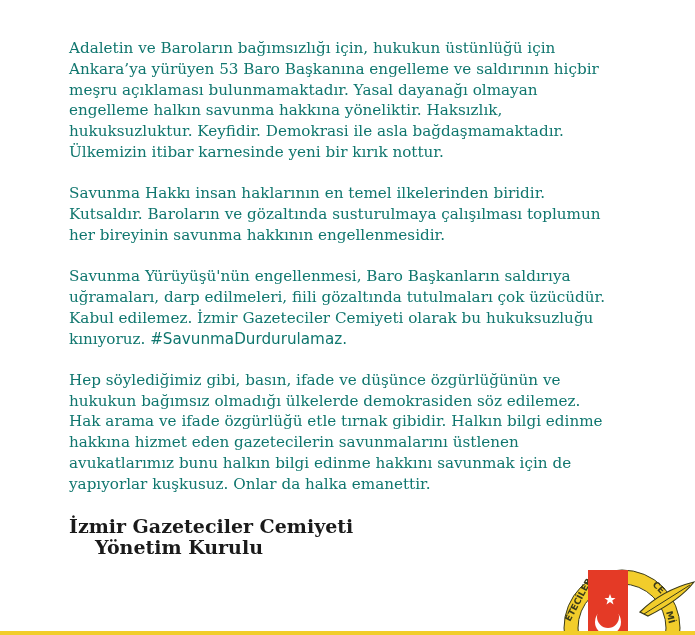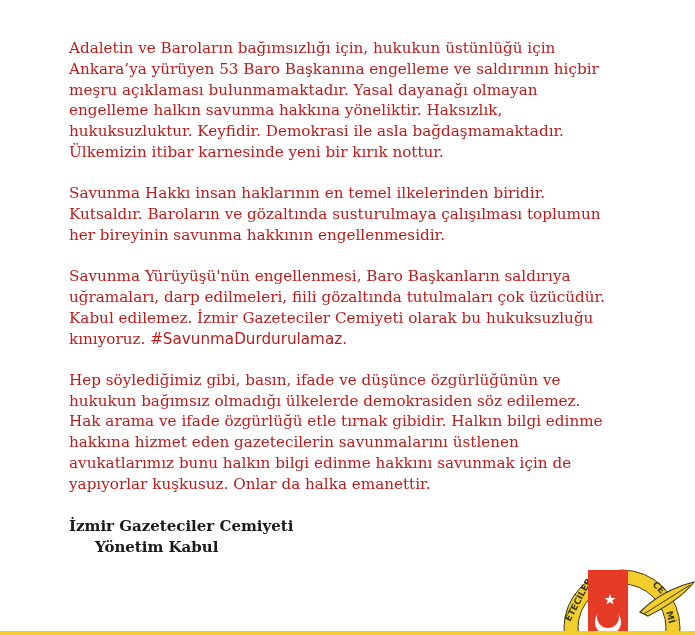--- a/index.html
+++ b/index.html
@@ -7,24 +7,24 @@
     width: 695px; height: 635px; overflow: hidden; position: relative;
     background: #ffffff; color: #222222;
     font-family: "DejaVu Serif", serif;
   }
   .doc { position: absolute; left: 69px; top: 38px; width: 600px; }
   .title {
     font-weight: bold; font-size: 15.5px; line-height: 20px; margin: 0 0 21px 0; color: #1a1a1a;
   }
   .para {
     font-size: 15.2px; line-height: 20.8px; margin: 0 0 20.5px 0; white-space: pre-line;
-    color: #b91c1c;
+    color: #0f766e;
   }
   .hashtag { font-family: "DejaVu Sans", sans-serif; }
-  .sig { font-weight: bold; font-size: 15px; line-height: 21px; color: #1a1a1a; margin-top: 21px; }
+  .sig { font-weight: bold; font-size: 19px; line-height: 21px; color: #1a1a1a; margin-top: 21px; }
   .sig .l2 { padding-left: 26px; display: block; }
   .sig .l1 { display: block; }
   .footer-line {
     position: absolute; left: 0; right: 0; top: 631px; height: 4px; background: #f2cd2b;
   }
   .logo { position: absolute; left: 552px; top: 560px; width: 143px; height: 75px; overflow: hidden; }
 </style>
 </head>
 <body>
 
@@ -43,21 +43,21 @@
 Kabul edilemez. İzmir Gazeteciler Cemiyeti olarak bu hukuksuzluğu
 kınıyoruz.  </span><span class="hashtag">#SavunmaDurdurulamaz.</span></p>
   <p class="para">Hep söylediğimiz gibi, basın, ifade ve düşünce özgürlüğünün ve
 hukukun bağımsız olmadığı ülkelerde demokrasiden söz edilemez.
 Hak arama ve ifade özgürlüğü etle tırnak gibidir. Halkın bilgi edinme
 hakkına hizmet eden gazetecilerin savunmalarını üstlenen
 avukatlarımız bunu halkın bilgi edinme hakkını savunmak için de
 yapıyorlar kuşkusuz. Onlar da halka emanettir.</p>
   <div class="sig">
     <span class="l1">İzmir Gazeteciler Cemiyeti</span>
-    <span class="l2">Yönetim Kabul</span>
+    <span class="l2">Yönetim Kurulu</span>
   </div>
 </div>
 
 <div class="logo">
   <svg width="143" height="75" viewBox="0 0 143 75">
 
     <circle cx="70" cy="68" r="58" fill="#f2cd2b" stroke="#3a3a1a" stroke-width="1"></circle>
     <circle cx="70" cy="68" r="44" fill="#ffffff" stroke="#3a3a1a" stroke-width="1"></circle>
 
     <text x="18" y="62" font-family="DejaVu Sans, sans-serif" font-size="9" font-weight="bold" fill="#3a3a1a" transform="rotate(-62 18 62)">ETECİLER</text>

